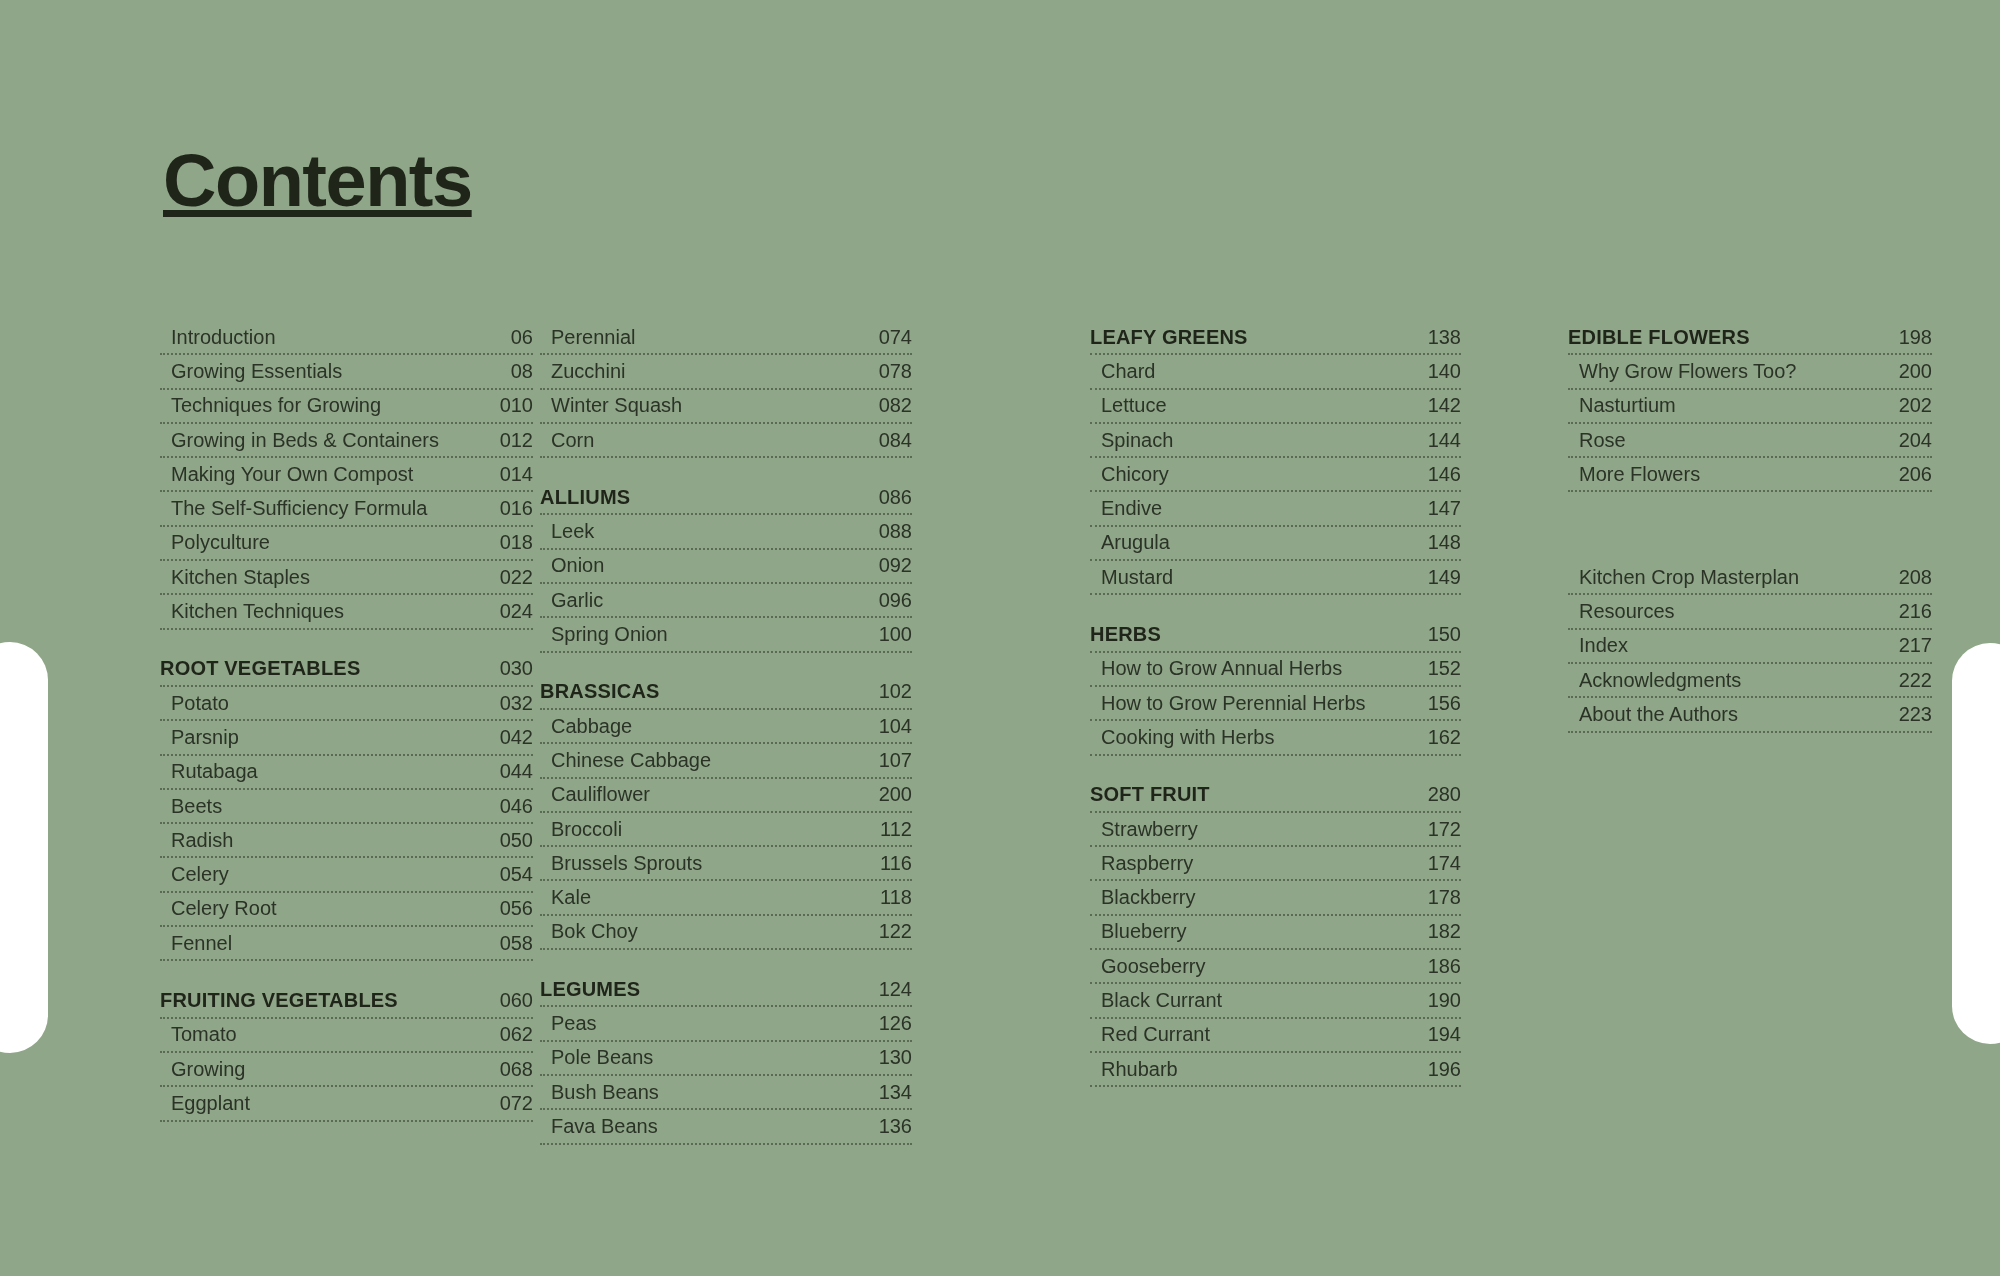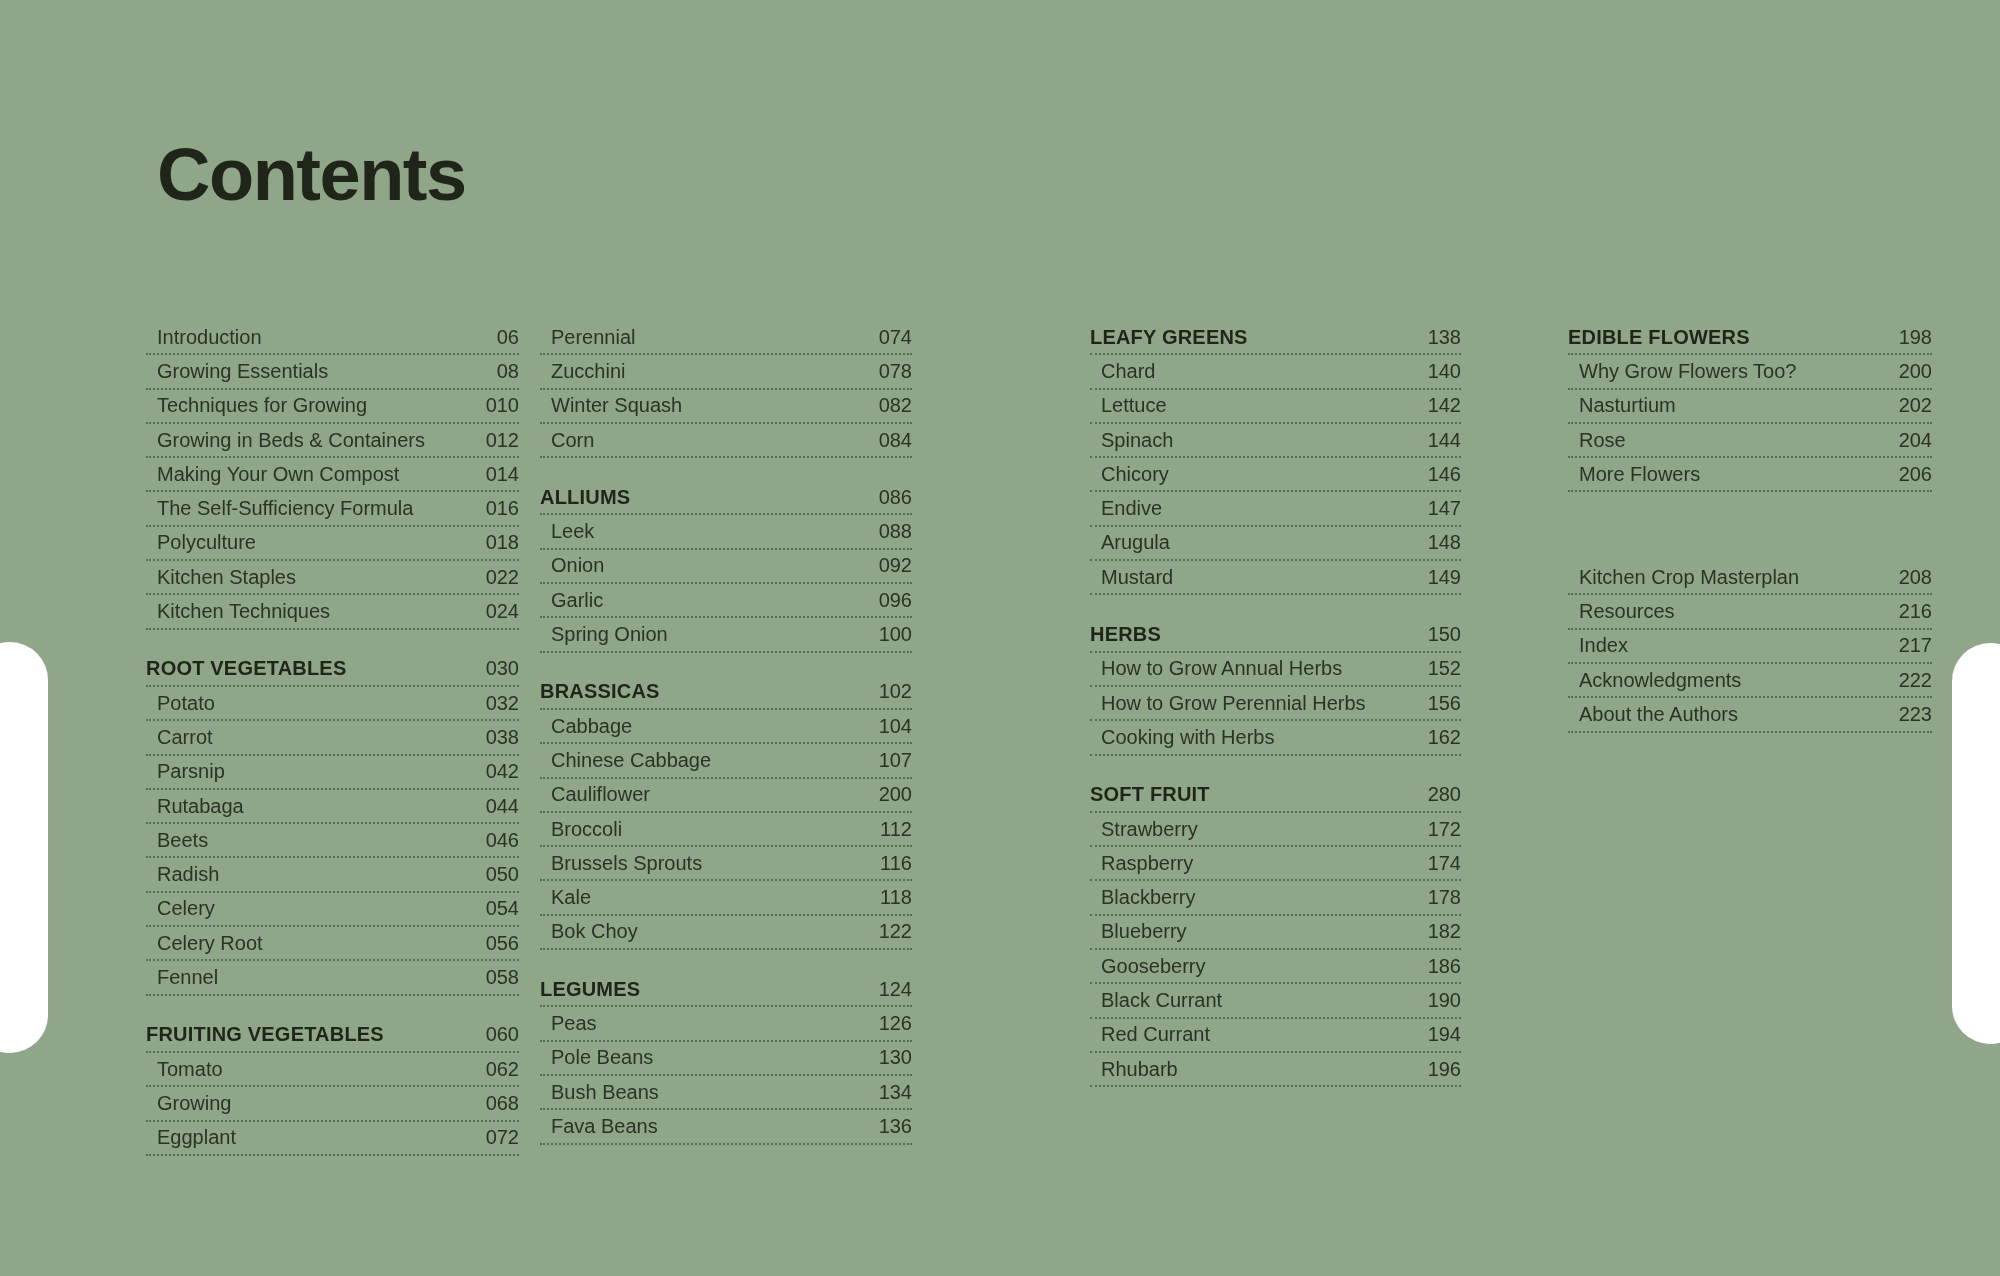--- a/index.html
+++ b/index.html
@@ -5,26 +5,27 @@
   html,body{margin:0;padding:0;}
   body{
     width:2000px;height:1276px;
     background:#90a689;
     overflow:hidden;
     position:relative;
     font-family:"Liberation Sans","DejaVu Sans",sans-serif;
   }
   .spread{position:absolute;inset:0;}
   .page-title{
-    position:absolute;left:147px;top:128px;margin:10px;
+    position:absolute;left:147px;top:128px;margin:16px;
     font-size:74px;font-weight:700;letter-spacing:-1.5px;line-height:1;
     color:#1f2519;
+    text-decoration:underline;
   }
   .col{position:absolute;top:321px;}
-  .col-1{left:146px;width:373px;}
+  .col-1{left:160px;width:373px;}
   .col-2{left:540px;width:372px;}
   .col-3{left:1090px;width:371px;text-align:center;}
   .col-4{left:1568px;width:364px;}
   .block + .block{margin-top:23px;}
   .col-4 .block + .block{margin-top:68.6px;}
   .row{
     display:flex;justify-content:space-between;align-items:center;
     height:34.3px;box-sizing:border-box;
     border-bottom:2px dotted rgba(44,58,36,0.55);
     font-size:20px;color:#2a3326;
@@ -88,24 +89,20 @@
         <div class="block">
           <div class="row header">
             <span class="label">ROOT VEGETABLES</span>
             <span class="pagenum">030</span>
           </div>
           <div class="row entry">
             <span class="label">Potato</span>
             <span class="pagenum">032</span>
           </div>
           <div class="row entry">
-            <span class="label">Carrot</span>
-            <span class="pagenum">038</span>
-          </div>
-          <div class="row entry">
             <span class="label">Parsnip</span>
             <span class="pagenum">042</span>
           </div>
           <div class="row entry">
             <span class="label">Rutabaga</span>
             <span class="pagenum">044</span>
           </div>
           <div class="row entry">
             <span class="label">Beets</span>
             <span class="pagenum">046</span>

